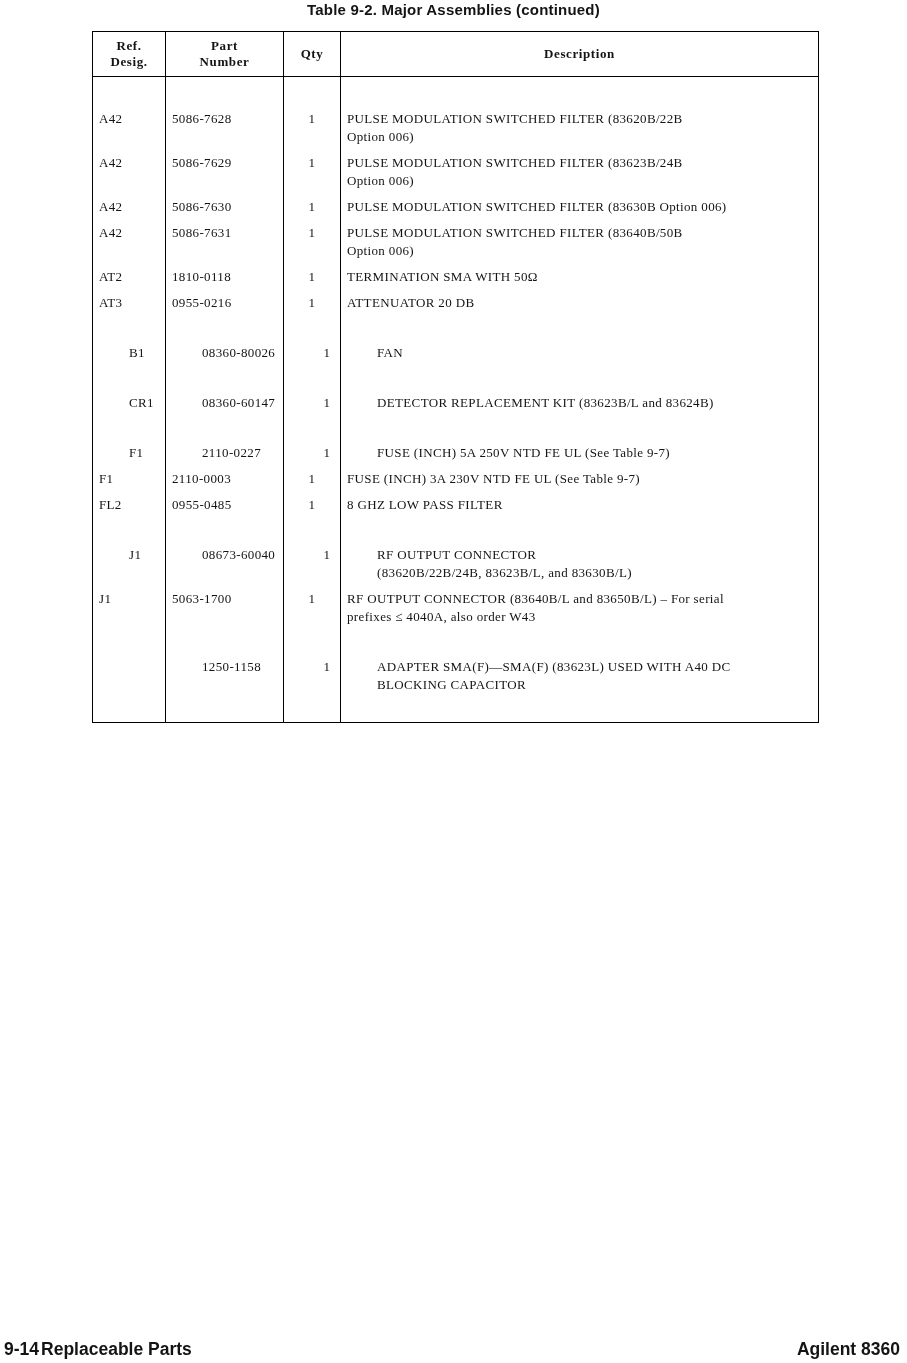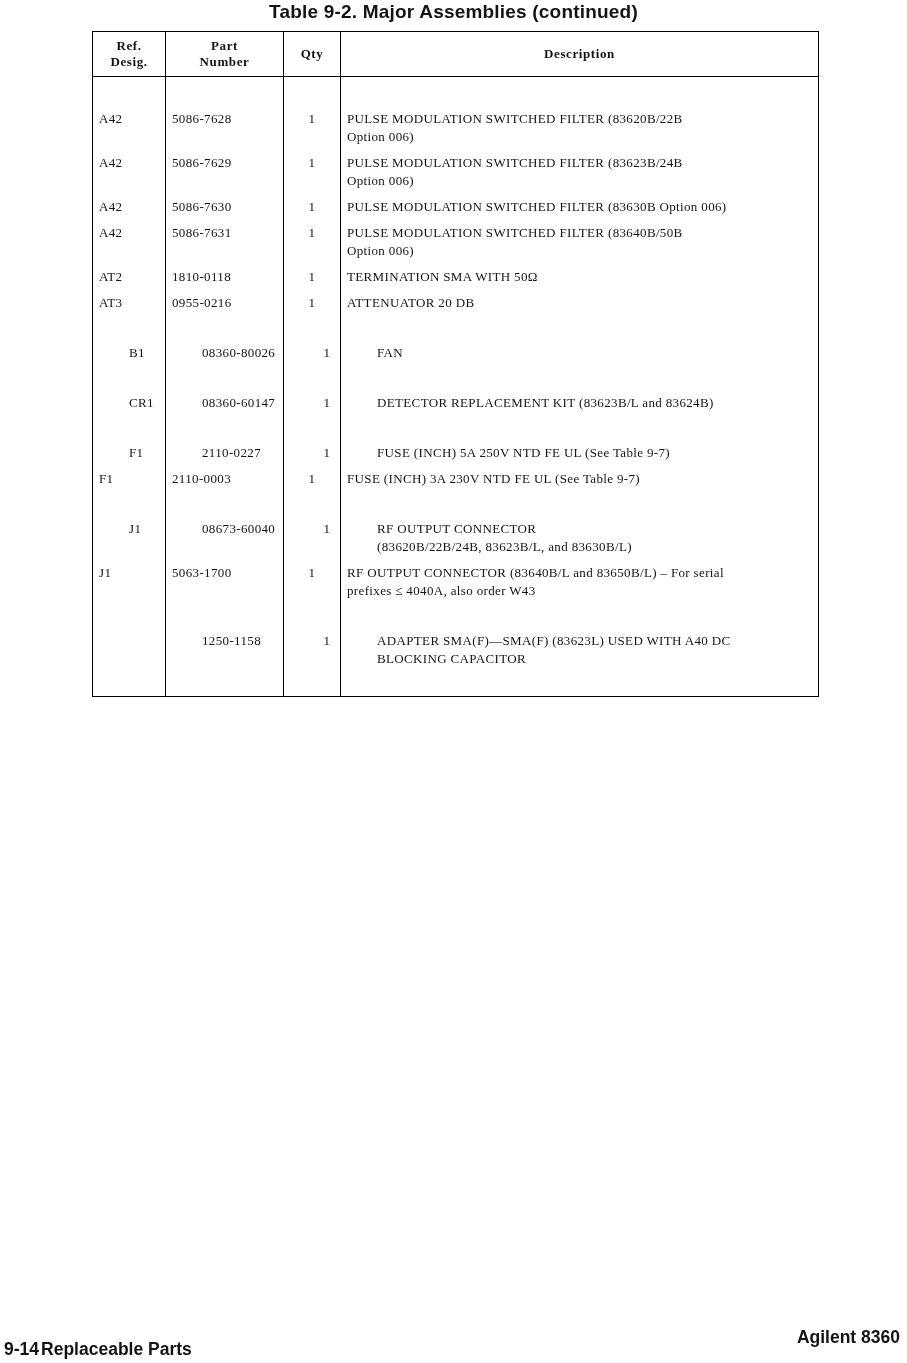--- a/index.html
+++ b/index.html
@@ -13,21 +13,21 @@
   }
 
   .page-title {
     position: absolute;
     top: 1px;
     left: 0;
     width: 100%;
     text-align: center;
     font-family: "Liberation Sans", sans-serif;
     font-weight: bold;
-    font-size: 19px;
+    font-size: 15px;
     letter-spacing: 0.2px;
   }
 
   table.parts-table {
     position: absolute;
     left: 92px;
     top: 31px;
     width: 726px;
     border-collapse: collapse;
     table-layout: fixed;
@@ -66,21 +66,21 @@
     position: absolute;
     left: 0;
     bottom: 3px;
     width: 100%;
     font-family: "Liberation Sans", sans-serif;
     font-weight: bold;
     font-size: 17.5px;
   }
   .footer-left  { position: absolute; left: 4px;  bottom: 0; white-space: nowrap; }
   .footer-left .page-num { margin-right: 2px; }
-  .footer-right { position: absolute; right: 7px; bottom: 12px; white-space: nowrap; }
+  .footer-right { position: absolute; right: 7px; bottom: 0; white-space: nowrap; }
 </style>
 </head>
 <body>
 
 <div class="page-title">Table 9-2. Major Assemblies (continued)</div>
 
 <table class="parts-table">
   <colgroup>
     <col style="width:73px">
     <col style="width:118px">
@@ -154,20 +154,26 @@
       <td>2110-0227</td>
       <td class="qty">1</td>
       <td>FUSE (INCH) 5A 250V NTD FE UL (See Table 9-7)</td>
     </tr>
     <tr>
       <td>F1</td>
       <td>2110-0003</td>
       <td class="qty">1</td>
       <td>FUSE (INCH) 3A 230V NTD FE UL (See Table 9-7)</td>
     </tr>
+    <tr>
+      <td>FL2</td>
+      <td>0955-0485</td>
+      <td class="qty">1</td>
+      <td>8 GHZ LOW PASS FILTER</td>
+    </tr>
     <tr class="gap">
       <td>J1</td>
       <td>08673-60040</td>
       <td class="qty">1</td>
       <td>RF OUTPUT CONNECTOR
 (83620B/22B/24B, 83623B/L, and 83630B/L)</td>
     </tr>
     <tr>
       <td>J1</td>
       <td>5063-1700</td>

